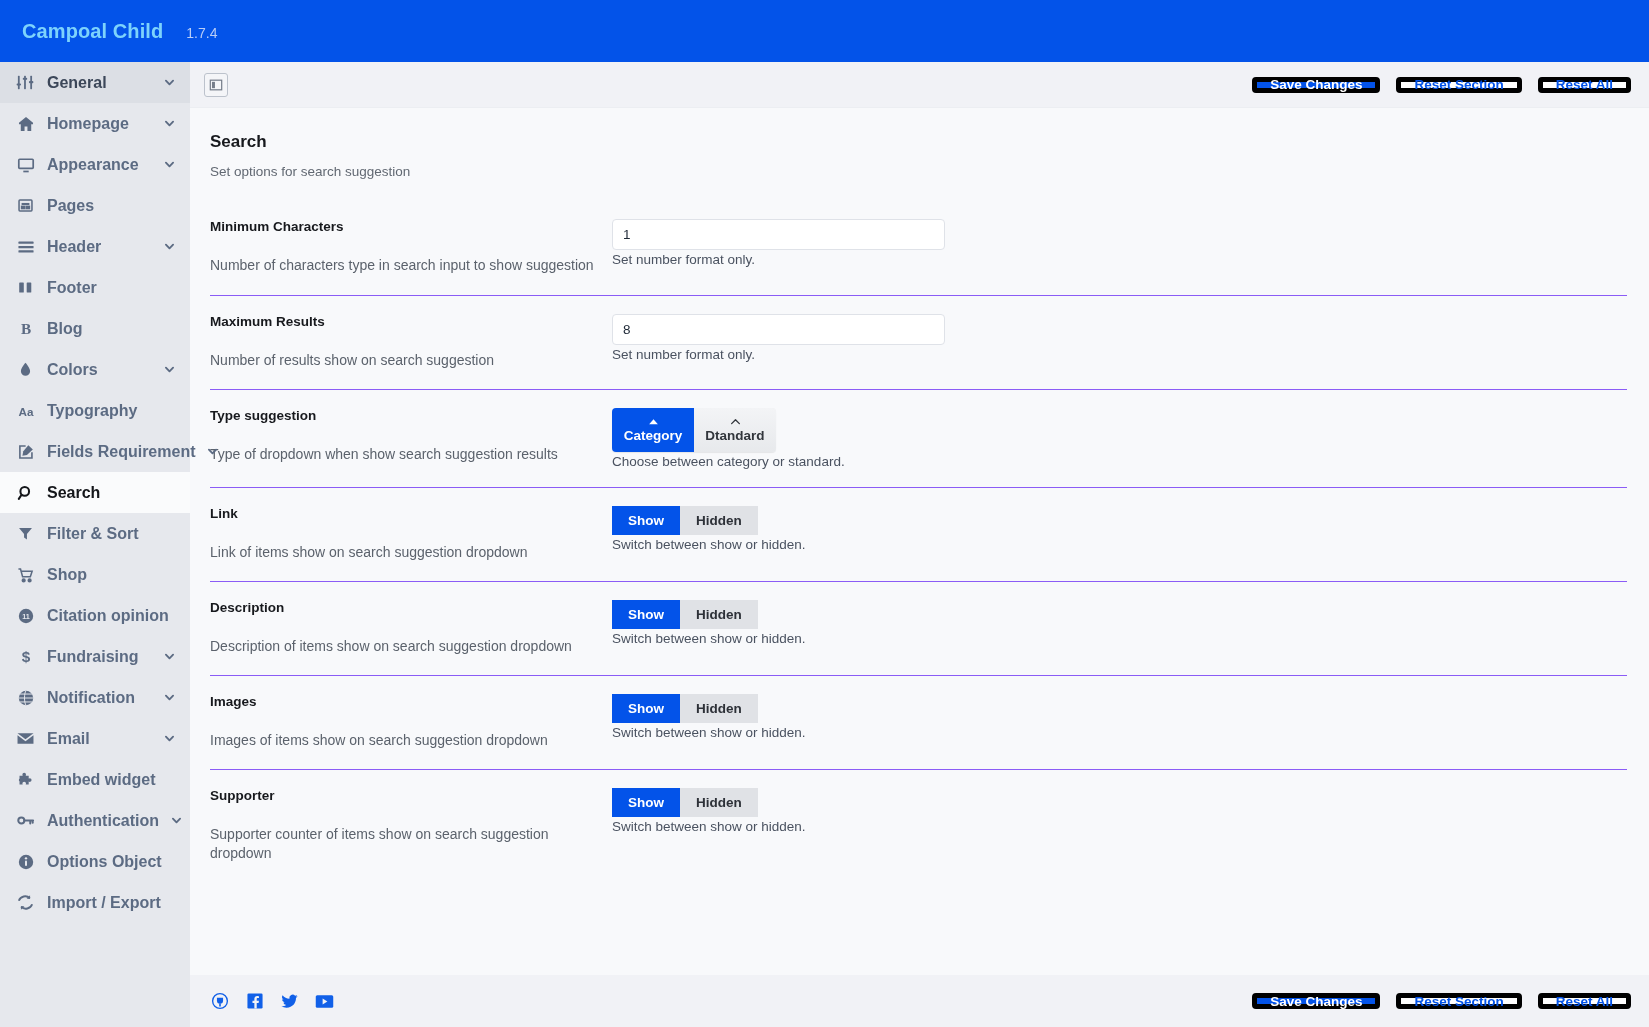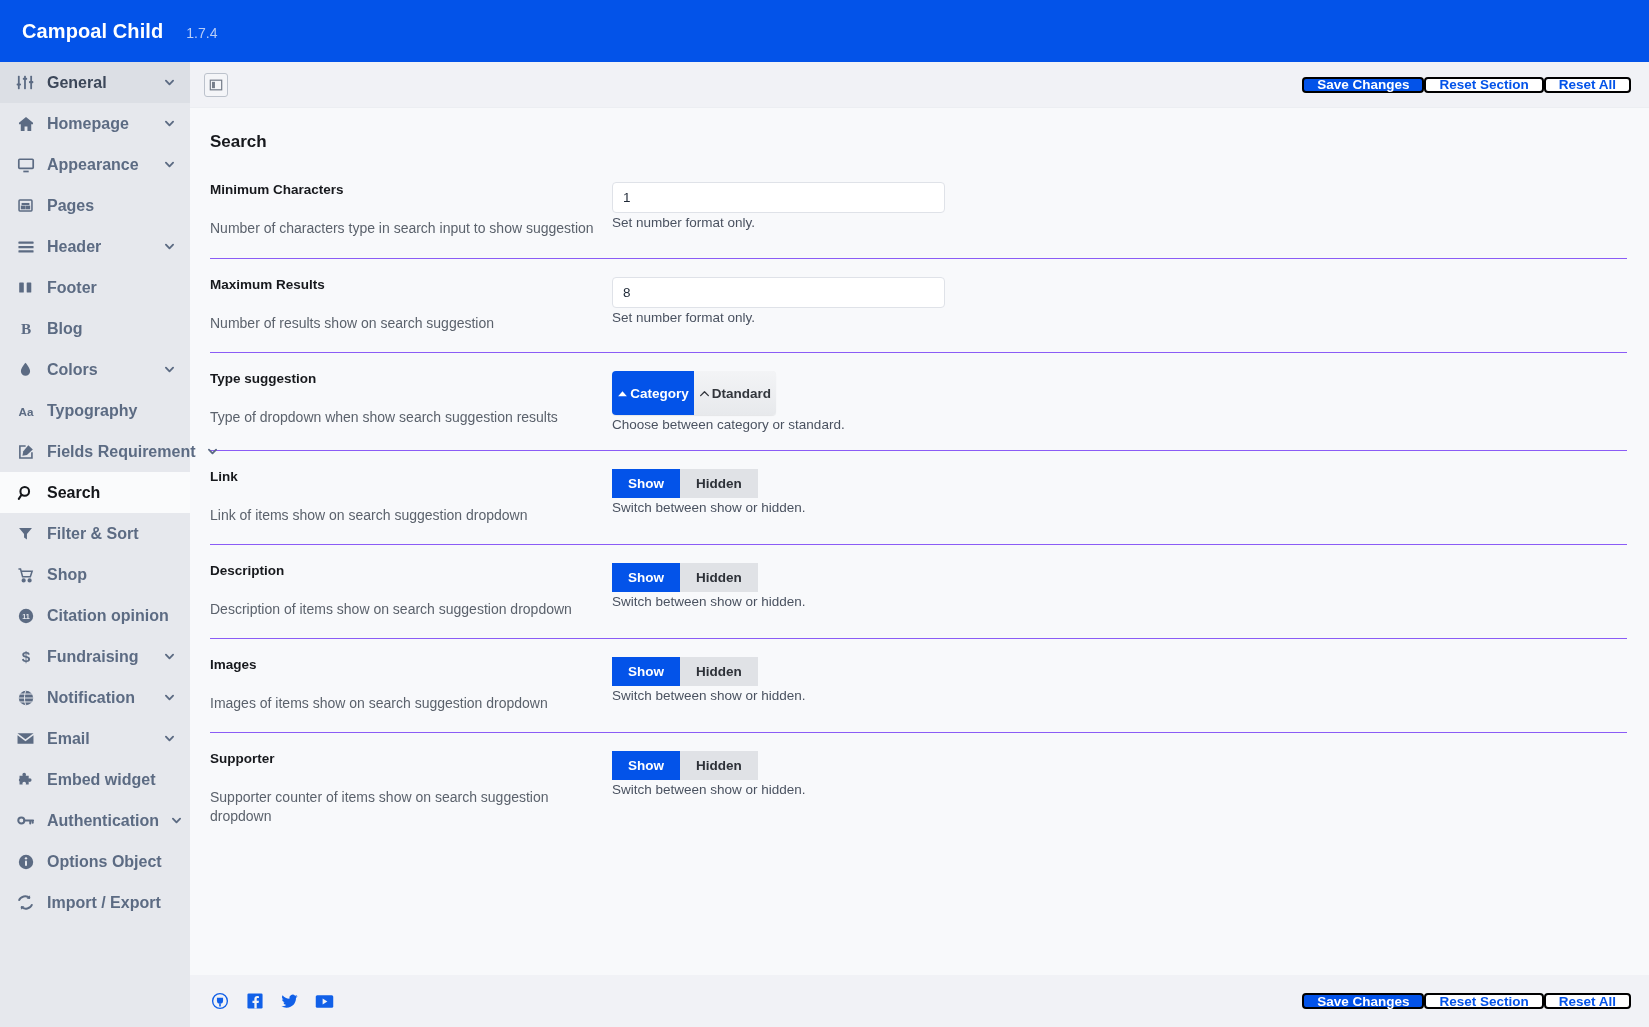--- a/index.html
+++ b/index.html
@@ -14,21 +14,21 @@
 
   
   .topbar {
     height: 62px;
     background: #0353e9;
     display: flex;
     align-items: center;
     padding: 0 22px;
   }
   .brand-title {
-    color: #ffffff;
+    color: #7dd3fc;
     font-size: 20px;
     font-weight: bold;
     letter-spacing: .1px;
   }
   .brand-version {
     color: #b9cdf7;
     font-size: 14px;
     margin-left: 23px;
     font-weight: normal;
   }
@@ -120,26 +120,26 @@
     color: #757d8a;
   }
   .spacer { flex: 1; }
 
   .btn {
     height: 16px;
     padding: 0 13px;
     font-size: 13.5px;
     font-weight: bold;
     border-radius: 4px;
-    border: 2px solid #000000;
+    border: 5px solid #000000;
     cursor: pointer;
     display: inline-flex;
     align-items: center;
     font-family: "Liberation Sans", sans-serif;
-    margin-left: 0;
+    margin-left: 16px;
   }
   .btn-primary {
     background: #0353e9;
     color: #ffffff;
   }
   .btn-outline {
     background: #ffffff;
     color: #0353e9;
   }
 
@@ -212,21 +212,21 @@
   .seg-type {
     display: inline-flex;
     border-radius: 4px;
     overflow: hidden;
     box-shadow: 0 1px 1px rgba(0,0,0,.08);
   }
   .seg-type-btn {
     width: 82px;
     height: 44px;
     display: flex;
-    flex-direction: row;
+    flex-direction: column;
     align-items: center;
     justify-content: center;
     gap: 2px;
     font-size: 13.5px;
     font-weight: bold;
     cursor: pointer;
     border: none;
     font-family: "Liberation Sans", sans-serif;
   }
   .seg-type-btn.on { background: #0353e9; color: #ffffff; }
@@ -547,20 +547,21 @@
         </svg>
       </div>
       <div class="spacer"></div>
       <button class="btn btn-primary">Save Changes</button>
       <button class="btn btn-outline">Reset Section</button>
       <button class="btn btn-outline">Reset All</button>
     </div>
 
     <div class="content">
       <div class="section-title">Search</div>
+      <div class="section-sub">Set options for search suggestion</div>
       <div id="fields">
           <div class="field-row">
             <div class="field-left">
               <div class="field-title">Minimum Characters</div>
               <div class="field-desc">Number of characters type in search input to show suggestion</div>
             </div>
             <div class="field-right">
               <input type="text" class="num-input" value="1" style="">
               <div class="helper">Set number format only.</div>
             </div>

